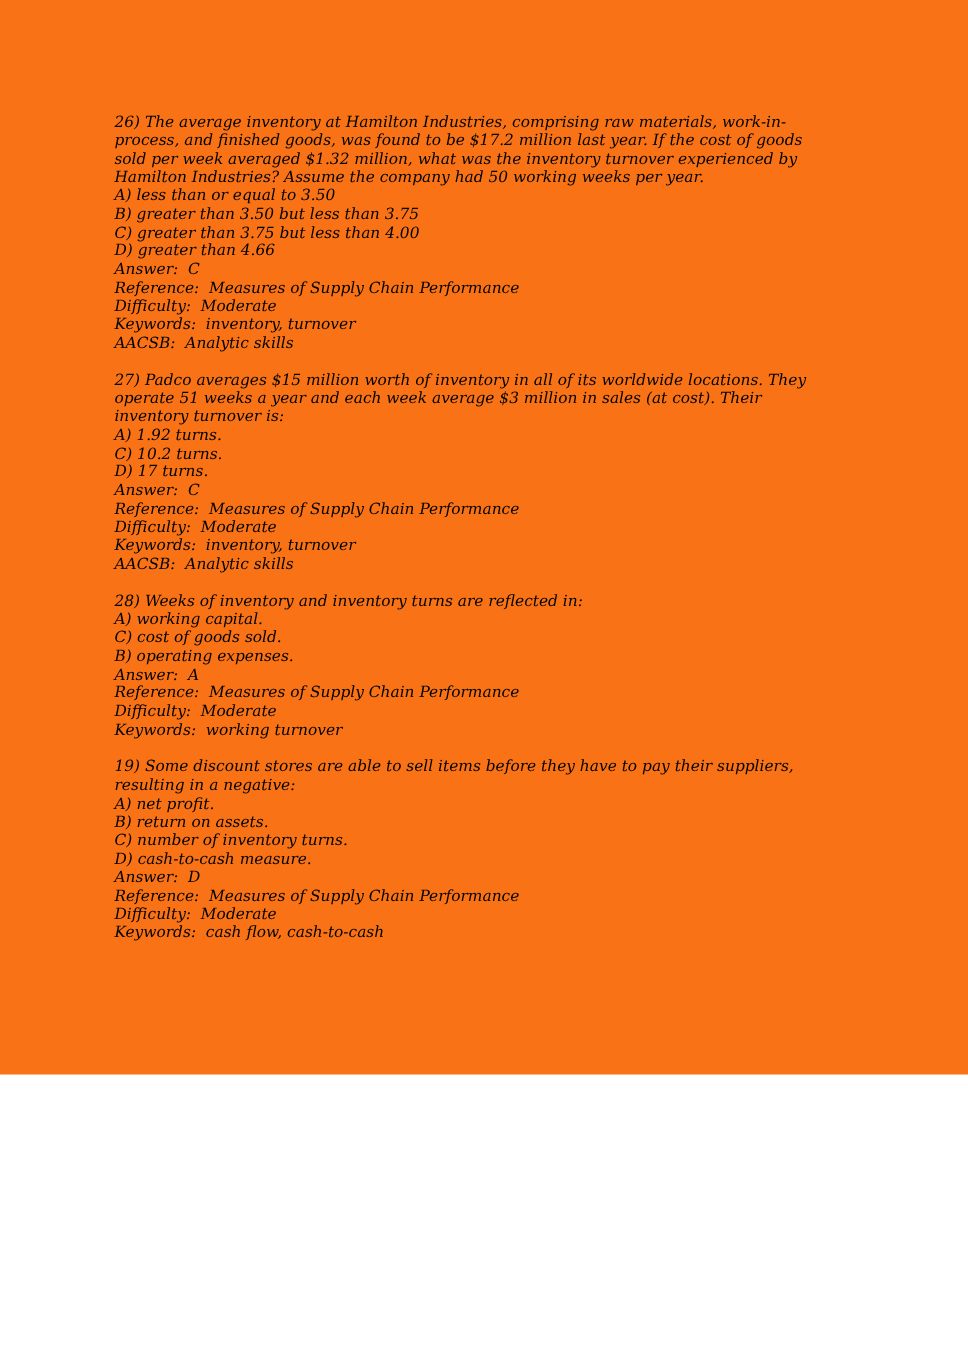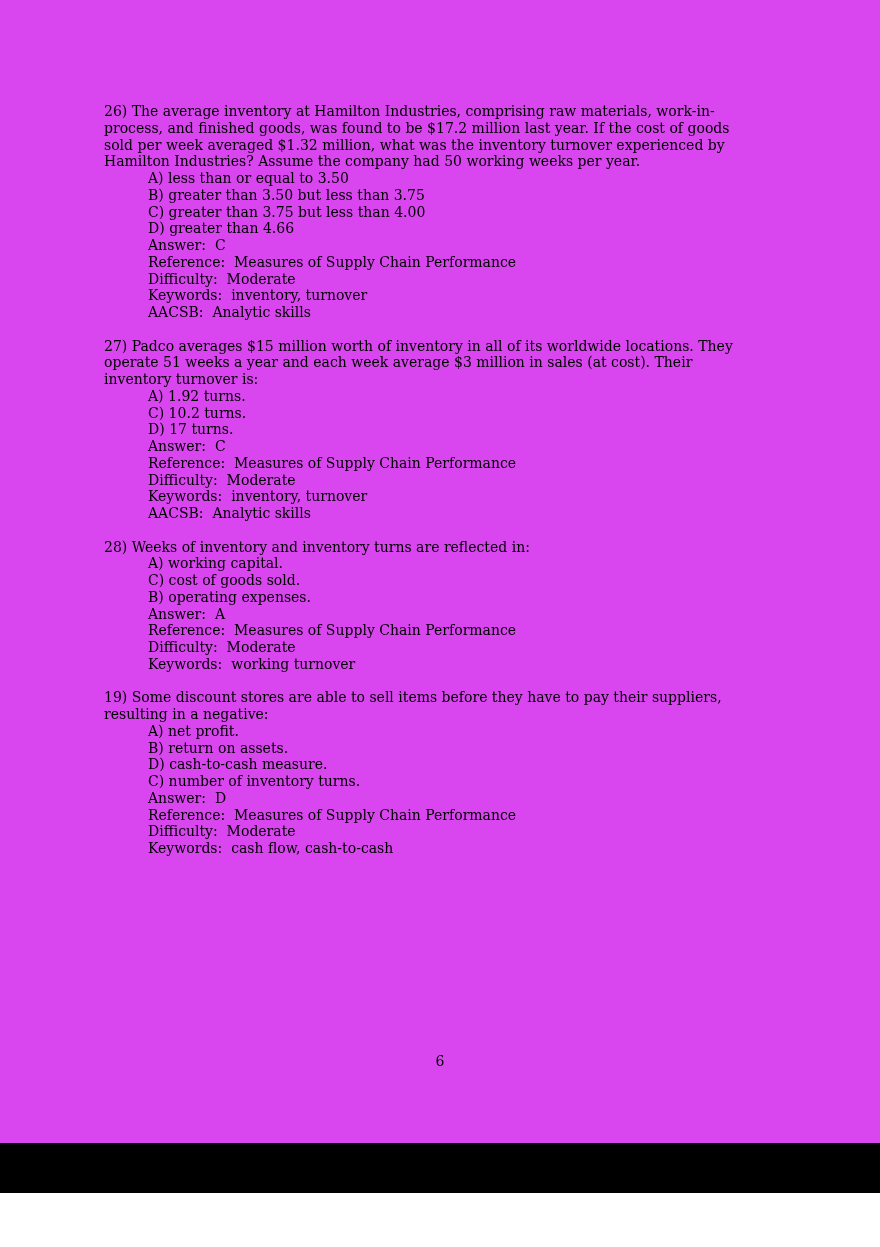--- a/index.html
+++ b/index.html
@@ -3,40 +3,40 @@
 <meta charset="utf-8">
 <style>
   html, body {
     margin: 0;
     padding: 0;
     background: #ffffff;
   }
   .page {
     position: relative;
     width: 880px;
-    height: 1193px;
-    background: #d946ef;
+    height: 977px;
+    background: #f97316;
     overflow: hidden;
     font-family: "DejaVu Serif", serif;
     color: #000000;
+    font-style: italic;
   }
   .content {
     position: absolute;
     left: 104px;
     top: 103px;
     width: 710px;
     font-size: 14px;
     line-height: 16.75px;
   }
   .question {
     margin: 0 0 16.75px 0;
   }
   .line {
     white-space: pre;
-    margin-left: 44px;
   }
   .stem {
     white-space: pre;
   }
   .page-number {
     position: absolute;
     top: 1053px;
     left: 0;
     width: 880px;
     text-align: center;
@@ -98,22 +98,22 @@
       <div class="line">Reference:  Measures of Supply Chain Performance</div>
       <div class="line">Difficulty:  Moderate</div>
       <div class="line">Keywords:  working turnover</div>
     </section>
 
     <section class="question">
       <div class="stem">19) Some discount stores are able to sell items before they have to pay their suppliers,
 resulting in a negative:</div>
       <div class="line">A) net profit.</div>
       <div class="line">B) return on assets.</div>
+      <div class="line">C) number of inventory turns.</div>
       <div class="line">D) cash-to-cash measure.</div>
-      <div class="line">C) number of inventory turns.</div>
       <div class="line">Answer:  D</div>
       <div class="line">Reference:  Measures of Supply Chain Performance</div>
       <div class="line">Difficulty:  Moderate</div>
       <div class="line">Keywords:  cash flow, cash-to-cash</div>
     </section>
 
   </div>
 
   <div class="page-number">6</div>
 

